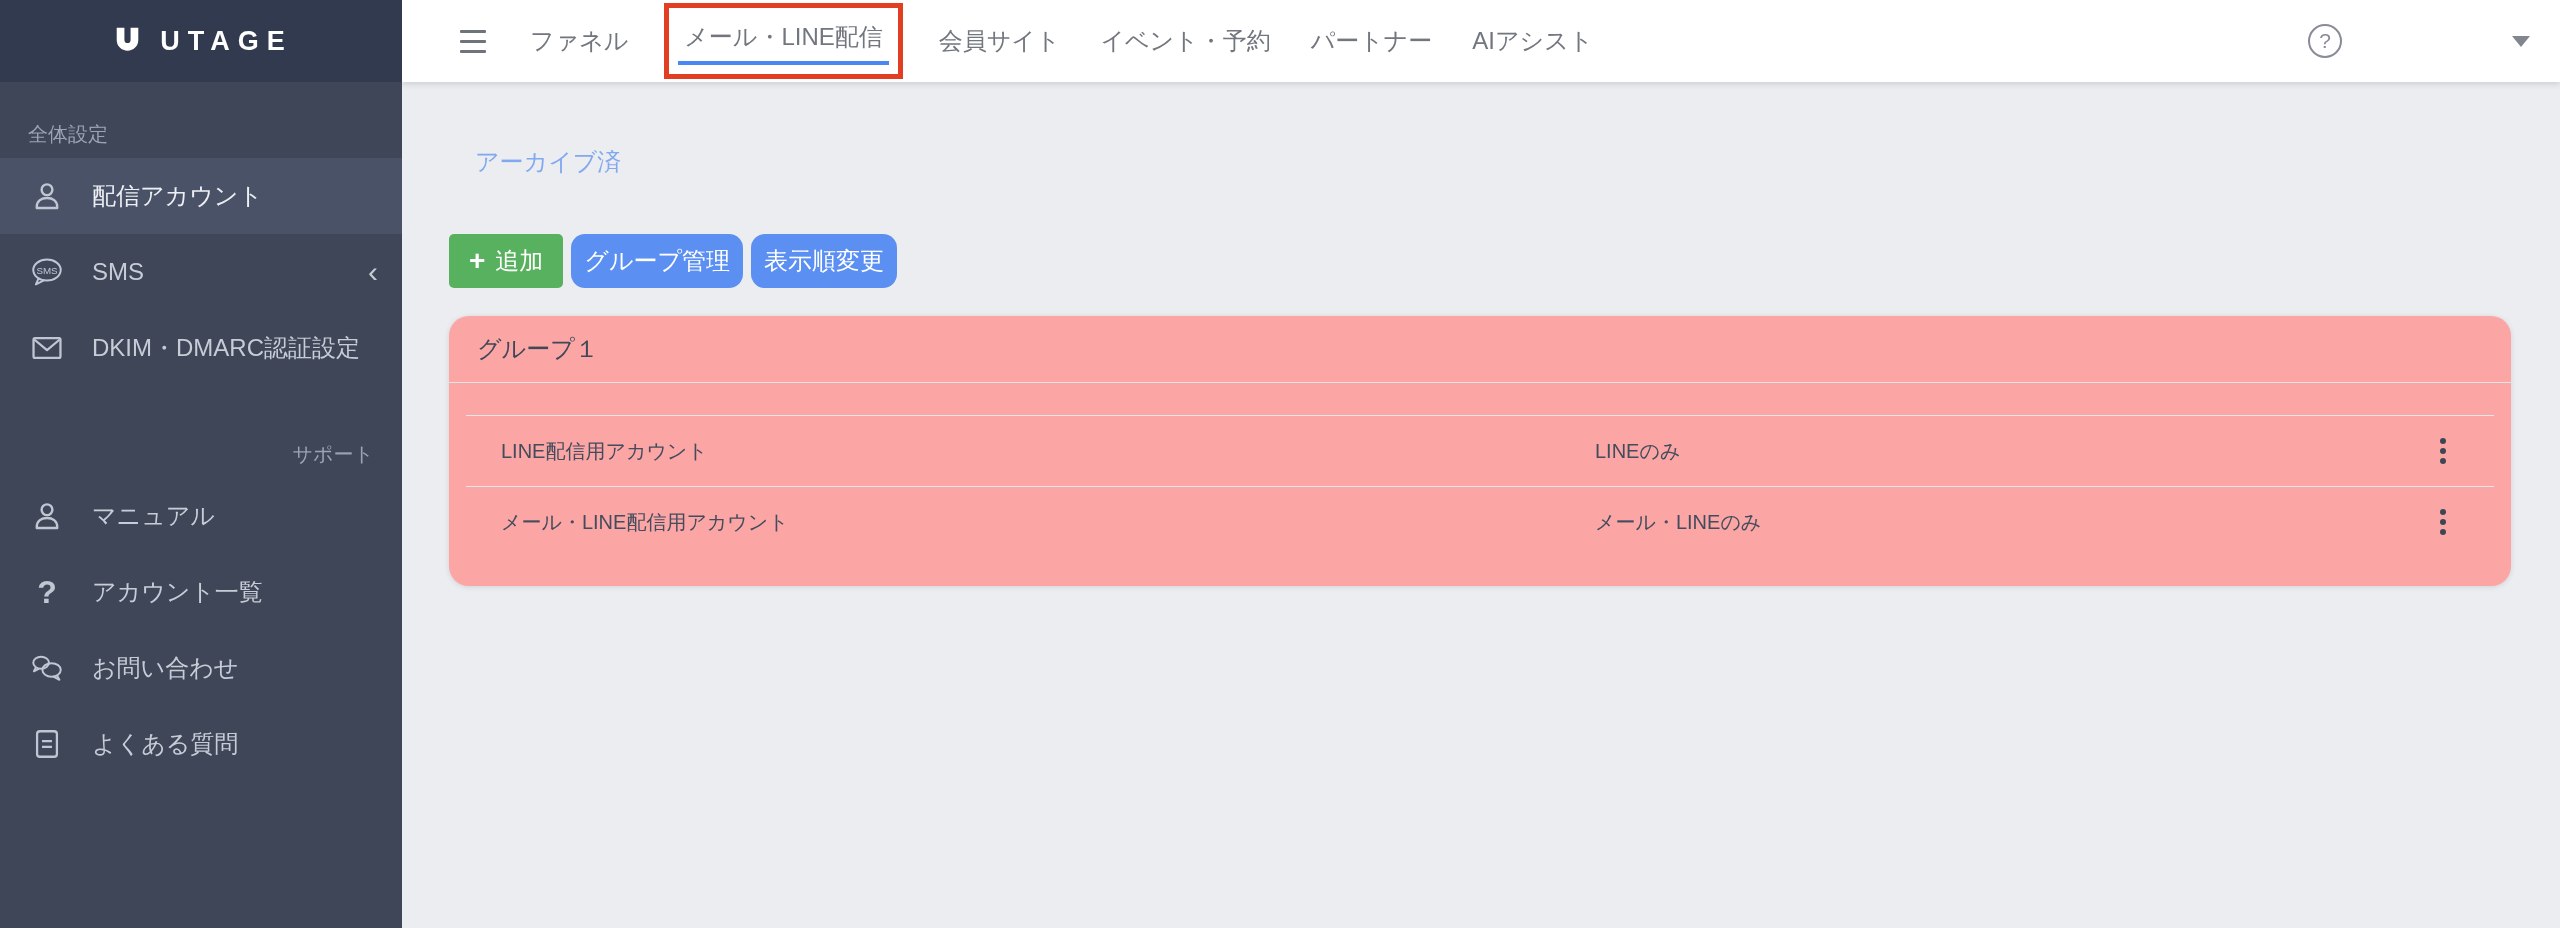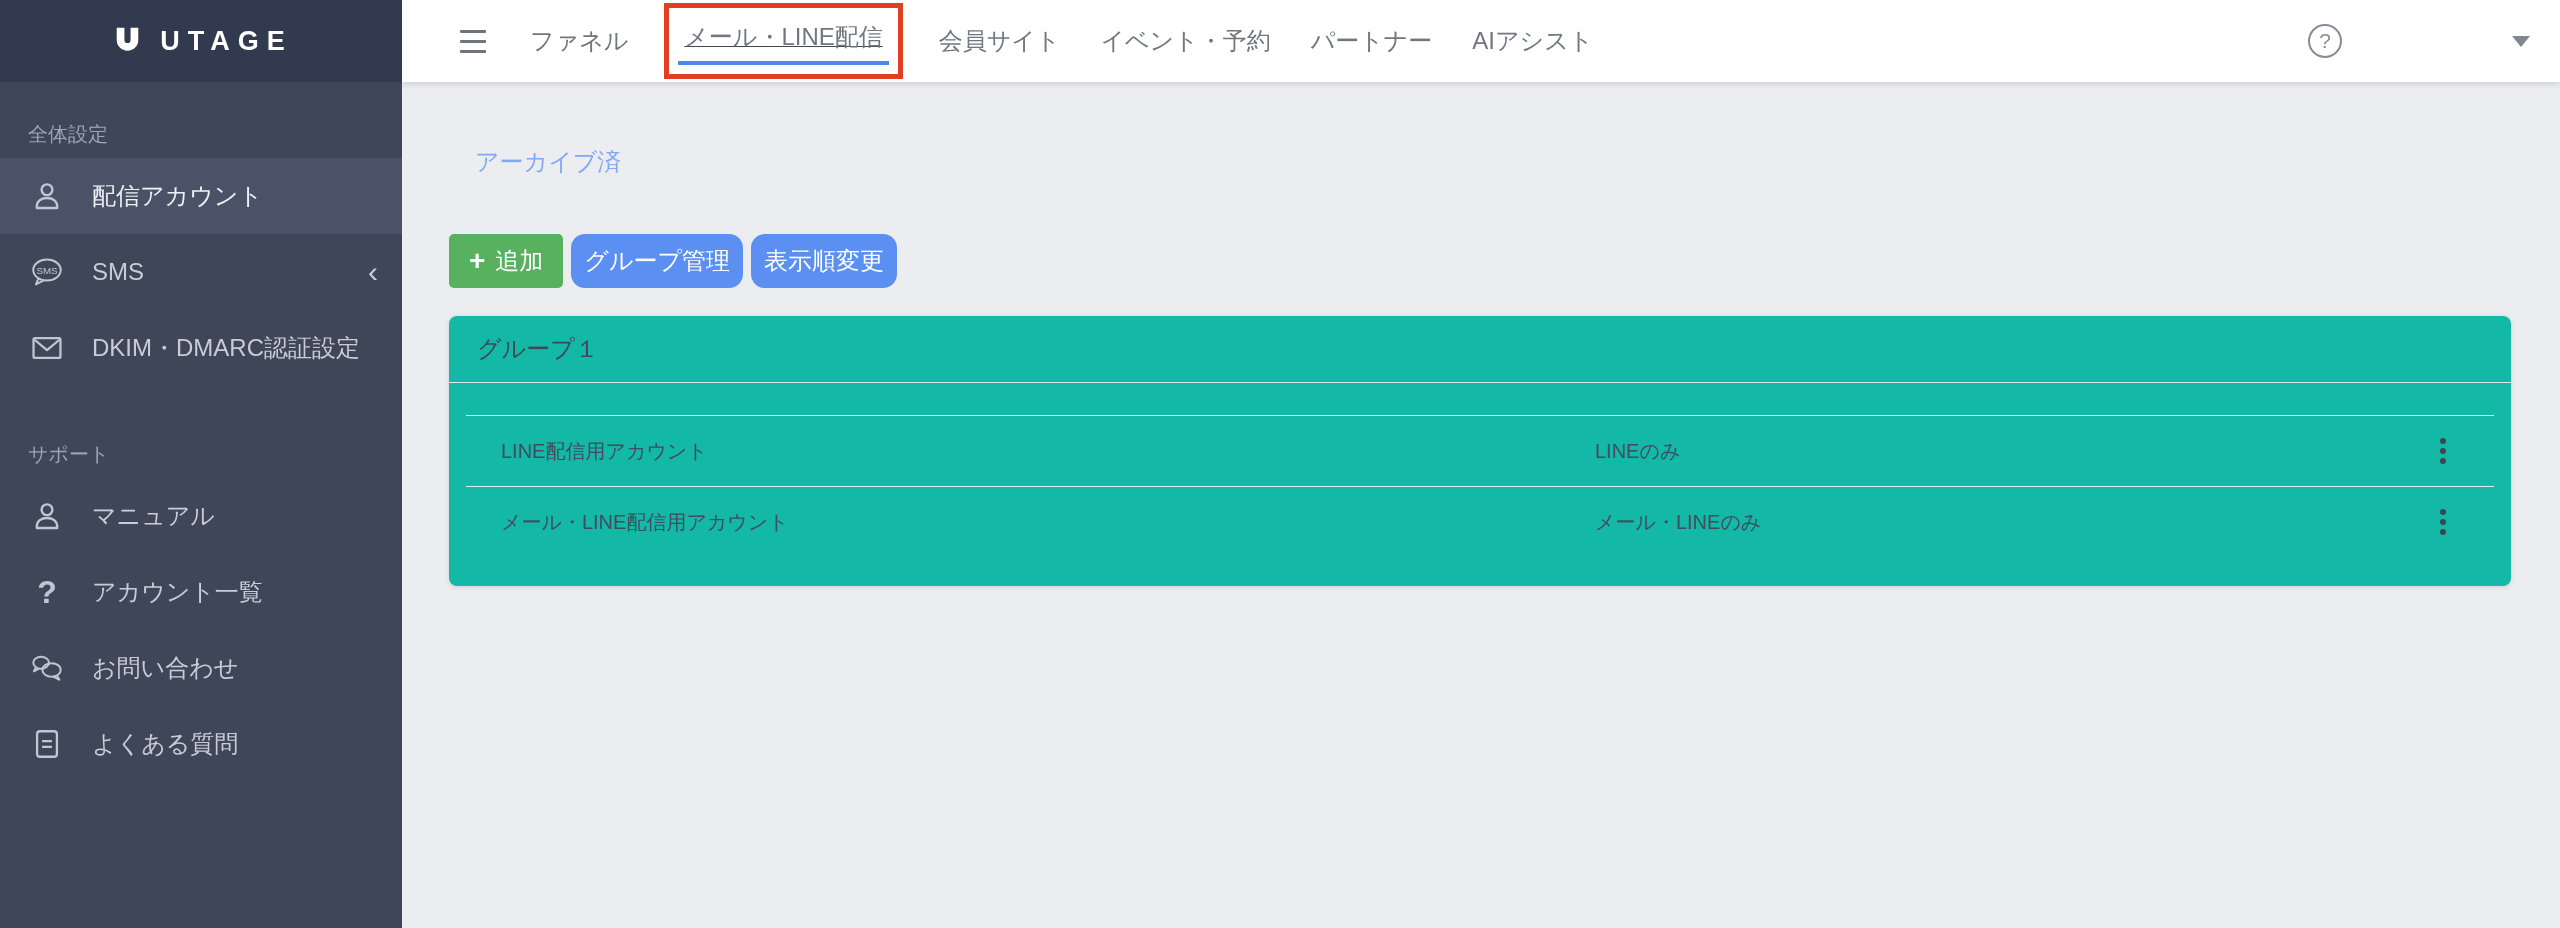--- a/index.html
+++ b/index.html
@@ -15,21 +15,21 @@
     background:#3e4658; z-index:5;
   }
   .logo {
     height:82px; background:#323a4f; display:flex; align-items:center; justify-content:center;
   }
   .logo svg { width:37px; height:37px; }
   .logo-text {
     color:#ffffff; font-size:27px; font-weight:bold; letter-spacing:8px; margin-left:14px;
   }
   .side-section { padding-top:40px; }
-  .side-section.second { padding-top:56px; }
+  .side-section.second { padding-top:56px;text-align:right; }
   .side-label {
     font-size:20px; line-height:24px; color:#9ca3b2; padding:0 28px; margin-bottom:12px;
   }
   .side-item {
     height:76px; display:flex; align-items:center; padding:0 24px 0 28px;
     font-size:24px; color:#c7ccd6; cursor:pointer;
   }
   .side-item.active { background:#4a5268; color:#edeff3; }
   .side-icon { width:38px; display:flex; justify-content:center; margin-right:26px; color:#c0c6d2; flex:none; }
   .side-icon svg { width:34px; height:34px; }
@@ -40,21 +40,21 @@
   .topbar {
     position:absolute; left:402px; right:0; top:0; height:82px; background:#ffffff;
     display:flex; align-items:center; padding-left:58px;
     box-shadow:0 2px 6px rgba(50,60,80,0.18); z-index:4;
   }
   .hamburger { width:26px; display:flex; flex-direction:column; gap:7px; cursor:pointer; margin-right:44px; }
   .hamburger i { display:block; height:3px; background:#6e737c; border-radius:1px; }
   .topnav { display:flex; align-items:center; gap:40px;text-align:right; }
   .nav-item { font-size:24px; color:#72777f; text-decoration:none; cursor:pointer; white-space:nowrap; }
   .annotation-box {
-    border:5px solid #e23e22; padding:13px 15px 21px; position:relative; margin:0 -4px;text-decoration:underline;
+    border:5px solid #e23e22; padding:13px 15px 21px; position:relative; margin:0 -4px;
   }
   .annotation-box::after {
     content:""; position:absolute; left:9px; right:9px; bottom:9px; height:4px; background:#4a89f3;
   }
   .top-spacer { flex:1; }
   .help-circle {
     width:34px; height:34px; border:2.5px solid #878c96; border-radius:50%;
     display:flex; align-items:center; justify-content:center;
     font-size:21px; color:#878c96; cursor:pointer; flex:none;
   }
@@ -74,21 +74,21 @@
   .btn {
     height:54px; border:none; border-radius:5px; color:#ffffff; font-size:24px;
     display:flex; align-items:center; cursor:pointer;
     font-family:"Liberation Sans","DejaVu Sans",sans-serif;
   }
   .btn.green { background:#58b15f; padding:0 20px; }
   .btn.blue  { background:#5b90f2; padding:0 13px;border-radius:14px; }
   .btn .plus { font-size:28px; font-weight:bold; margin-right:10px; line-height:1; }
 
   .card {
-    margin-top:28px; width:2062px; background:#14b8a6; border-radius:8px;
+    margin-top:28px; width:2062px; background:#fca5a5; border-radius:20px;
     box-shadow:0 1px 5px rgba(60,70,90,0.16); padding-bottom:29px;
   }
   .card-header {
     height:67px; display:flex; align-items:center; padding:0 28px;
     font-size:24px; color:#3e4857; border-bottom:1px solid #e2e4e8;
   }
   .rows { margin:32px 17px 0; }
   .row {
     display:flex; align-items:center; height:71px; border-top:1px solid #e5e7ea;
     font-size:20px; color:#414c5c;

